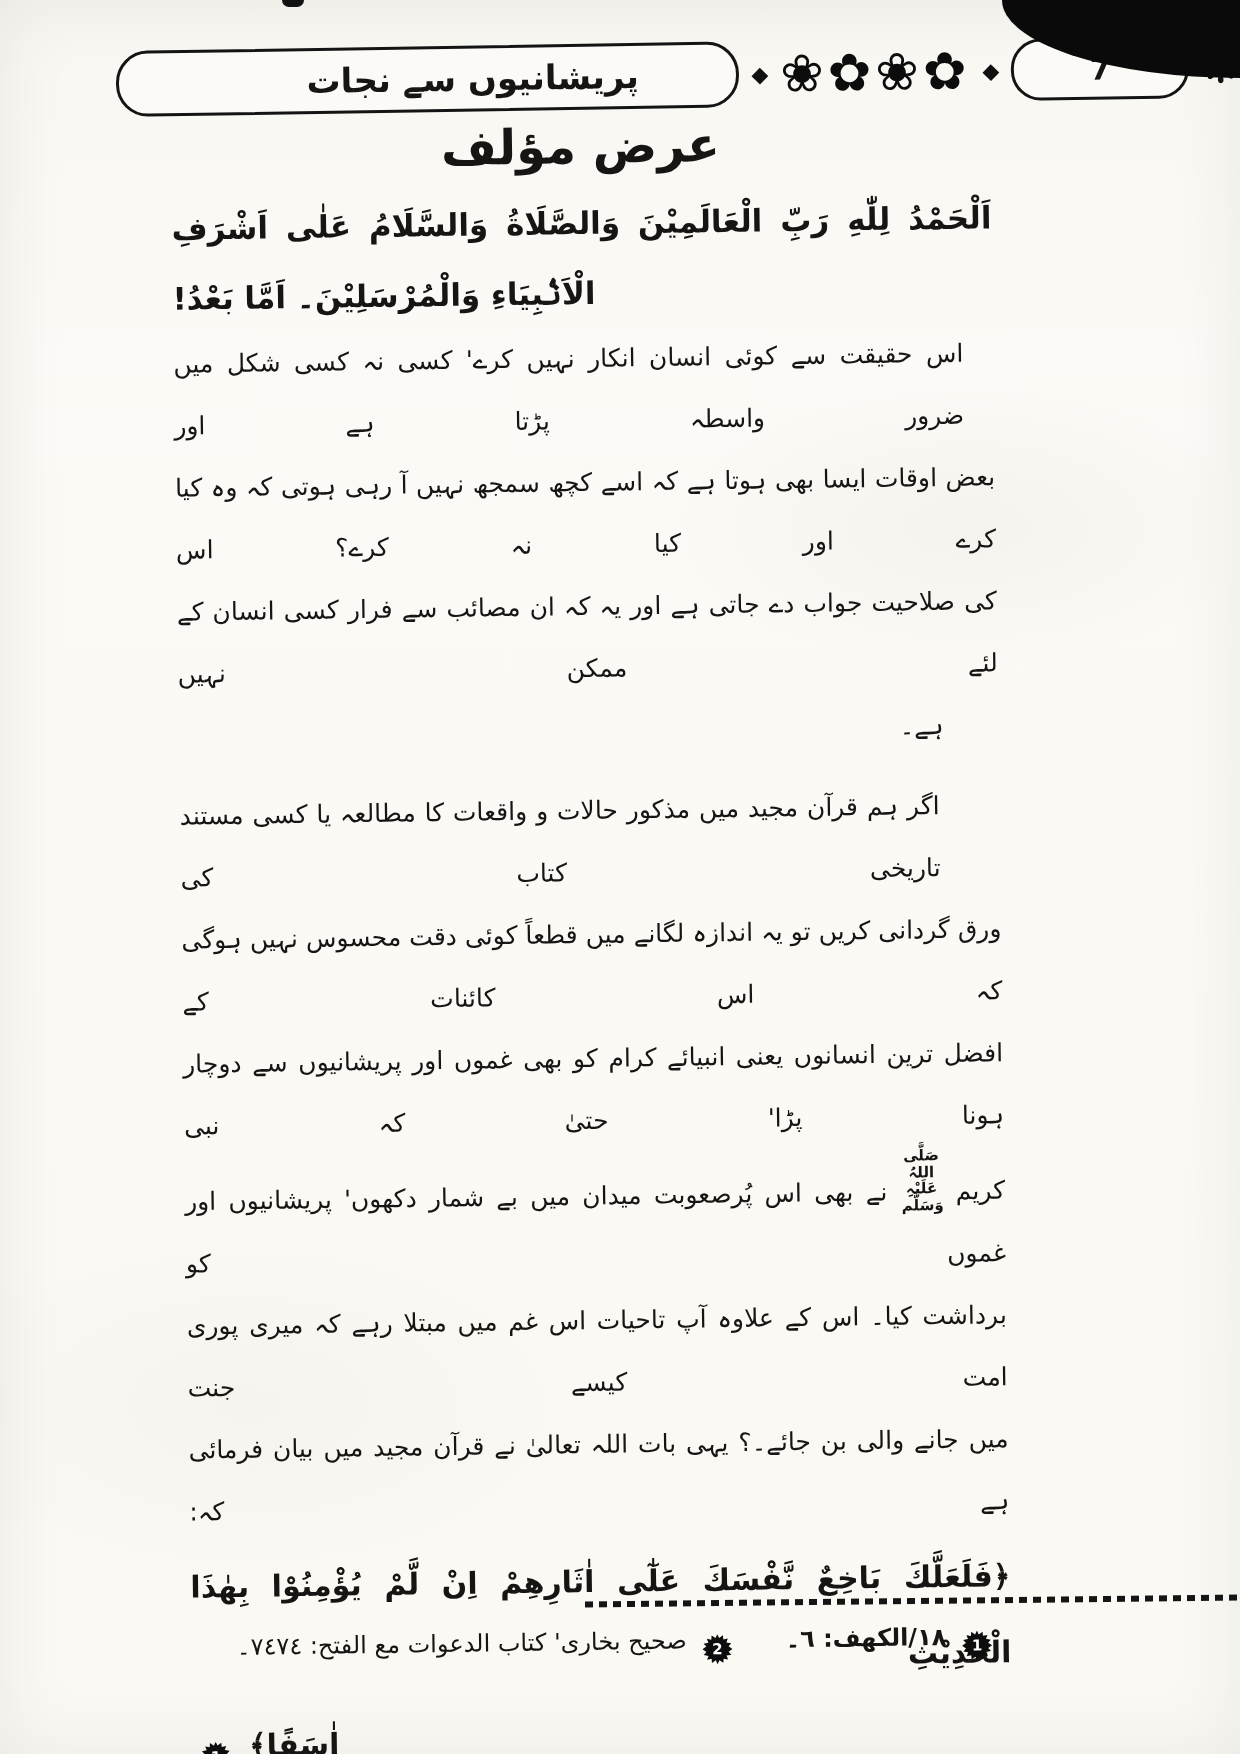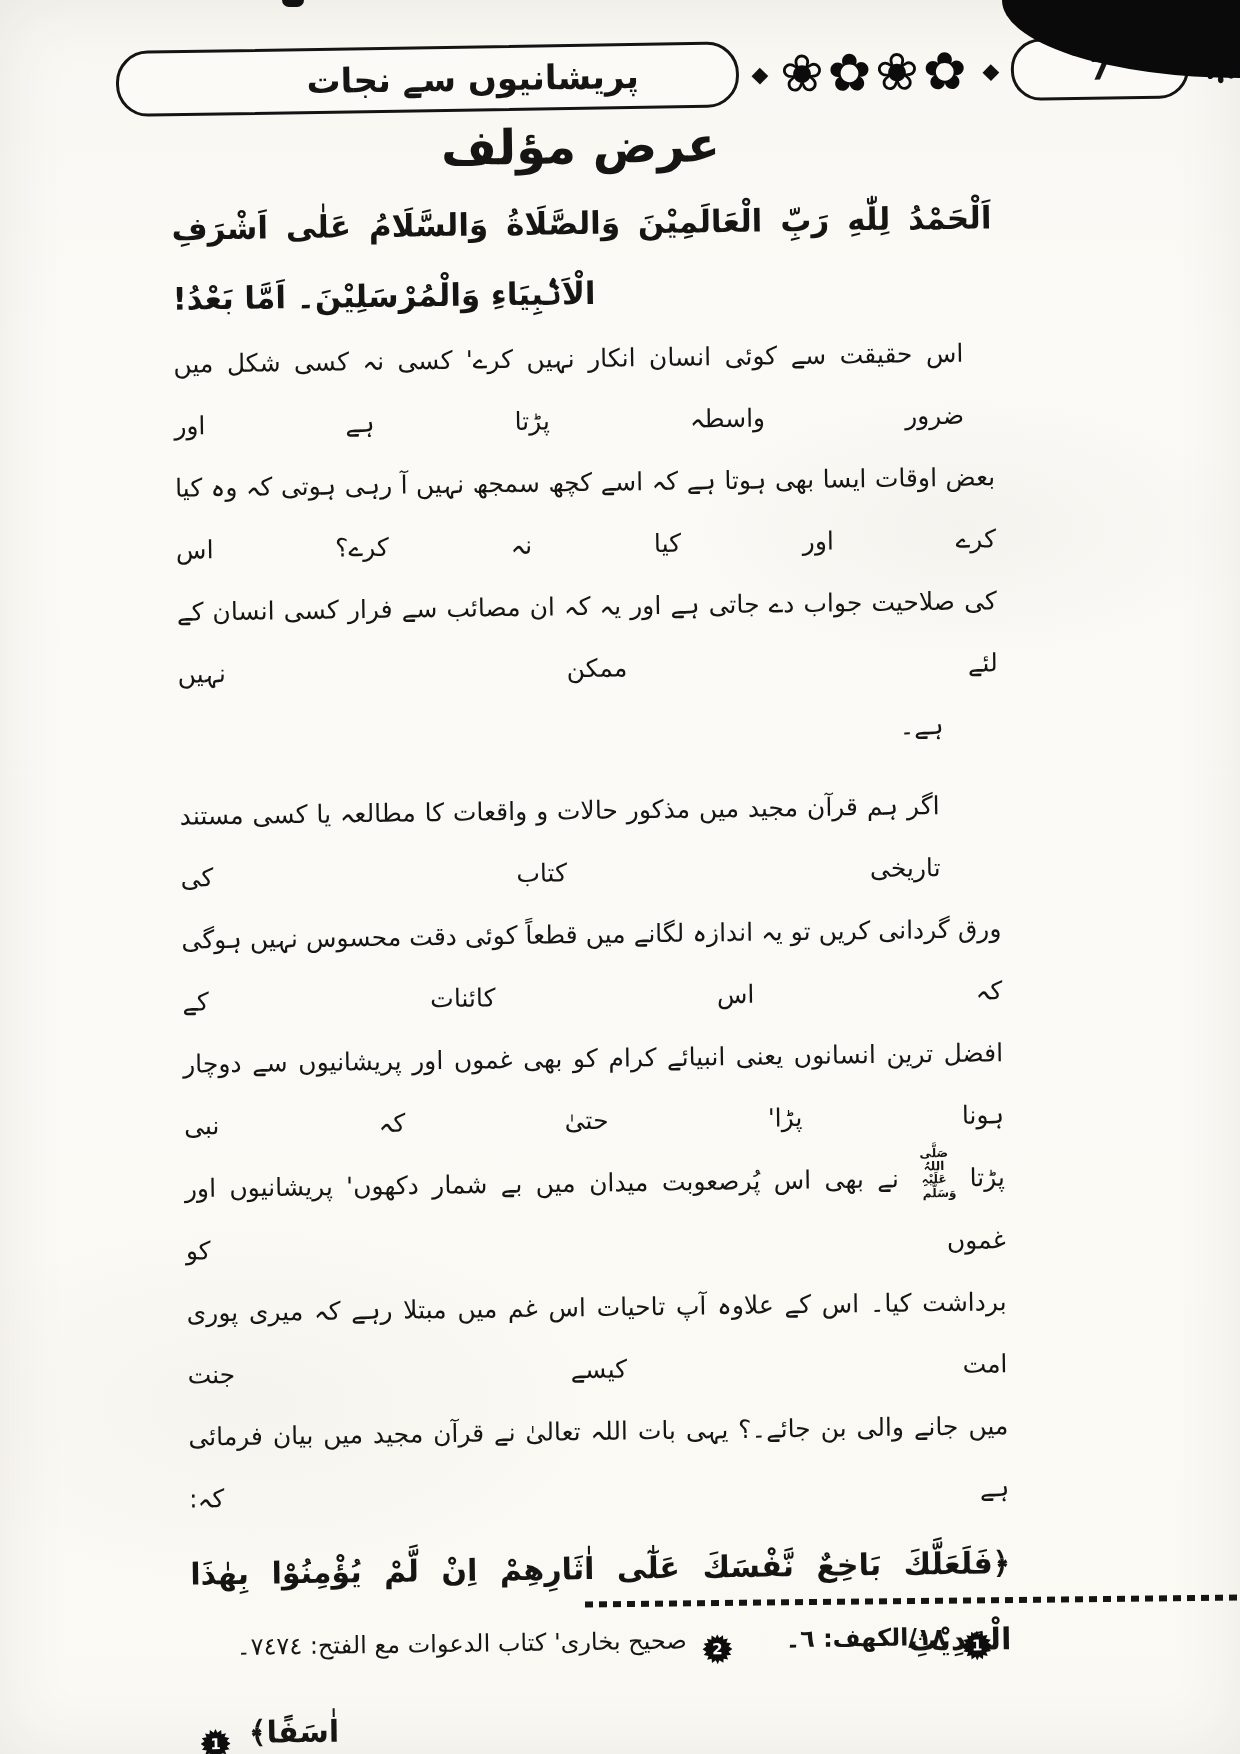--- a/index.html
+++ b/index.html
@@ -66,21 +66,21 @@
   .u{font-size:25px;line-height:62px;margin:0;}
   .p2{line-height:62px;}
   .ind30{padding-right:30px;}
   .ind60{padding-right:60px;}
   .tail{padding-left:55px;}
 
   .verse1{font-size:30px;font-weight:bold;line-height:76px;margin:6px 0 0 0;}
   .verse2{font-size:30px;font-weight:bold;line-height:70px;margin:10px 0 0 0;}
 
   .hon{
-    display:inline-block;width:44px;font-size:12px;line-height:1.1;
+    display:inline-block;width:44px;font-size:15px;line-height:1.1;
     text-align:center;vertical-align:-10px;font-weight:bold;white-space:normal;
   }
 
   
   .fnbadge{
     display:inline-flex;align-items:center;justify-content:center;
     width:30px;height:30px;background:#0d0d0d;color:#fff;
     font-size:15px;font-weight:bold;direction:ltr;
     vertical-align:-6px;margin:0 8px;
     clip-path:polygon(50% 0,56% 13%,69% 4%,70% 18%,85% 15%,80% 28%,96% 31%,87% 41%,100% 50%,87% 59%,96% 69%,80% 72%,85% 85%,70% 82%,69% 96%,56% 87%,50% 100%,44% 87%,31% 96%,30% 82%,15% 85%,20% 72%,4% 69%,13% 59%,0 50%,13% 41%,4% 31%,20% 28%,15% 15%,30% 18%,31% 4%,44% 13%);
@@ -132,21 +132,21 @@
     <p class="u just">بعض اوقات ایسا بھی ہوتا ہے کہ اسے کچھ سمجھ نہیں آ رہی ہوتی کہ وہ کیا کرے اور کیا نہ کرے؟ اس</p>
     <p class="u just">کی صلاحیت جواب دے جاتی ہے اور یہ کہ ان مصائب سے فرار کسی انسان کے لئے ممکن نہیں</p>
     <p class="u right tail" style="padding-left:0;padding-right:55px;text-align:right;text-align-last:right;">ہے۔</p>
 
     <div style="height:18px;"></div>
 
     <p class="u p2 just ind60">اگر ہم قرآن مجید میں مذکور حالات و واقعات کا مطالعہ یا کسی مستند تاریخی کتاب کی</p>
     <p class="u p2 just">ورق گردانی کریں تو یہ اندازہ لگانے میں قطعاً کوئی دقت محسوس نہیں ہوگی کہ اس کائنات کے</p>
     <p class="u p2 just">افضل ترین انسانوں یعنی انبیائے کرام کو بھی غموں اور پریشانیوں سے دوچار ہونا پڑا' حتیٰ کہ نبی</p>
     <p class="u p2 just">
-      <span>پڑتا</span>
+      <span>کریم</span>
       <span class="hon">صَلَّی اللہُ عَلَیْہِ وَسَلَّم</span>
       <span>نے بھی اس پُرصعوبت میدان میں بے شمار دکھوں' پریشانیوں اور غموں کو</span>
     </p>
     <p class="u p2 just">برداشت کیا۔ اس کے علاوہ آپ تاحیات اس غم میں مبتلا رہے کہ میری پوری امت کیسے جنت</p>
     <p class="u p2 just">میں جانے والی بن جائے۔؟ یہی بات اللہ تعالیٰ نے قرآن مجید میں بیان فرمائی ہے کہ:</p>
 
     <p class="verse1 just">﴿فَلَعَلَّكَ بَاخِعٌ نَّفْسَكَ عَلٰٓى اٰثَارِهِمْ اِنْ لَّمْ يُؤْمِنُوْا بِهٰذَا الْحَدِيْثِ</p>
     <p class="verse2 left">
       <span>اٰسَفًا﴾</span>
       <span class="fnbadge">1</span>

